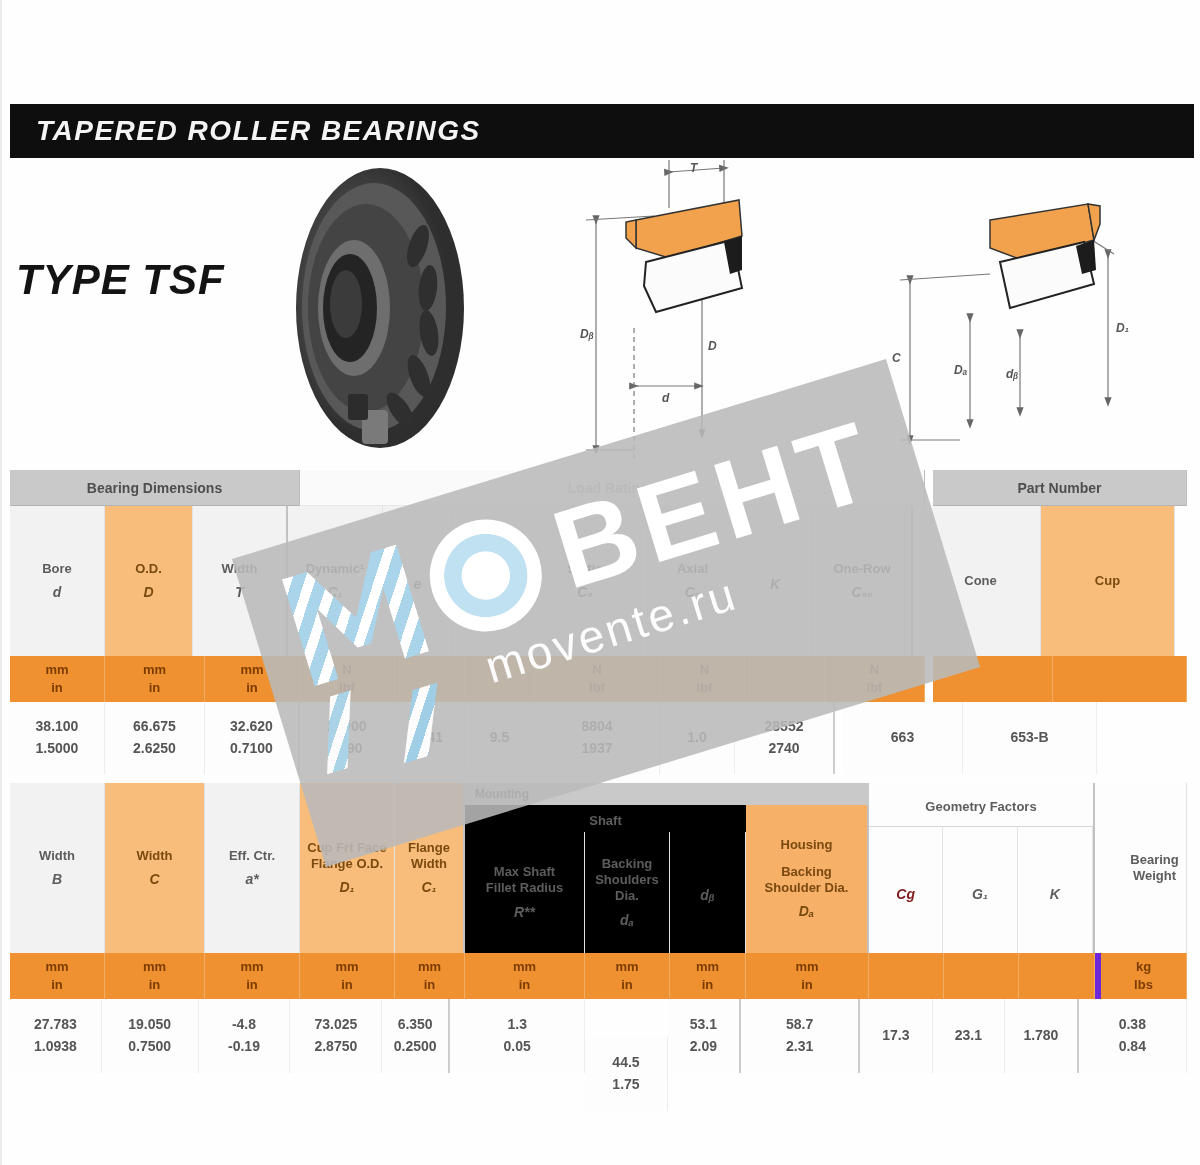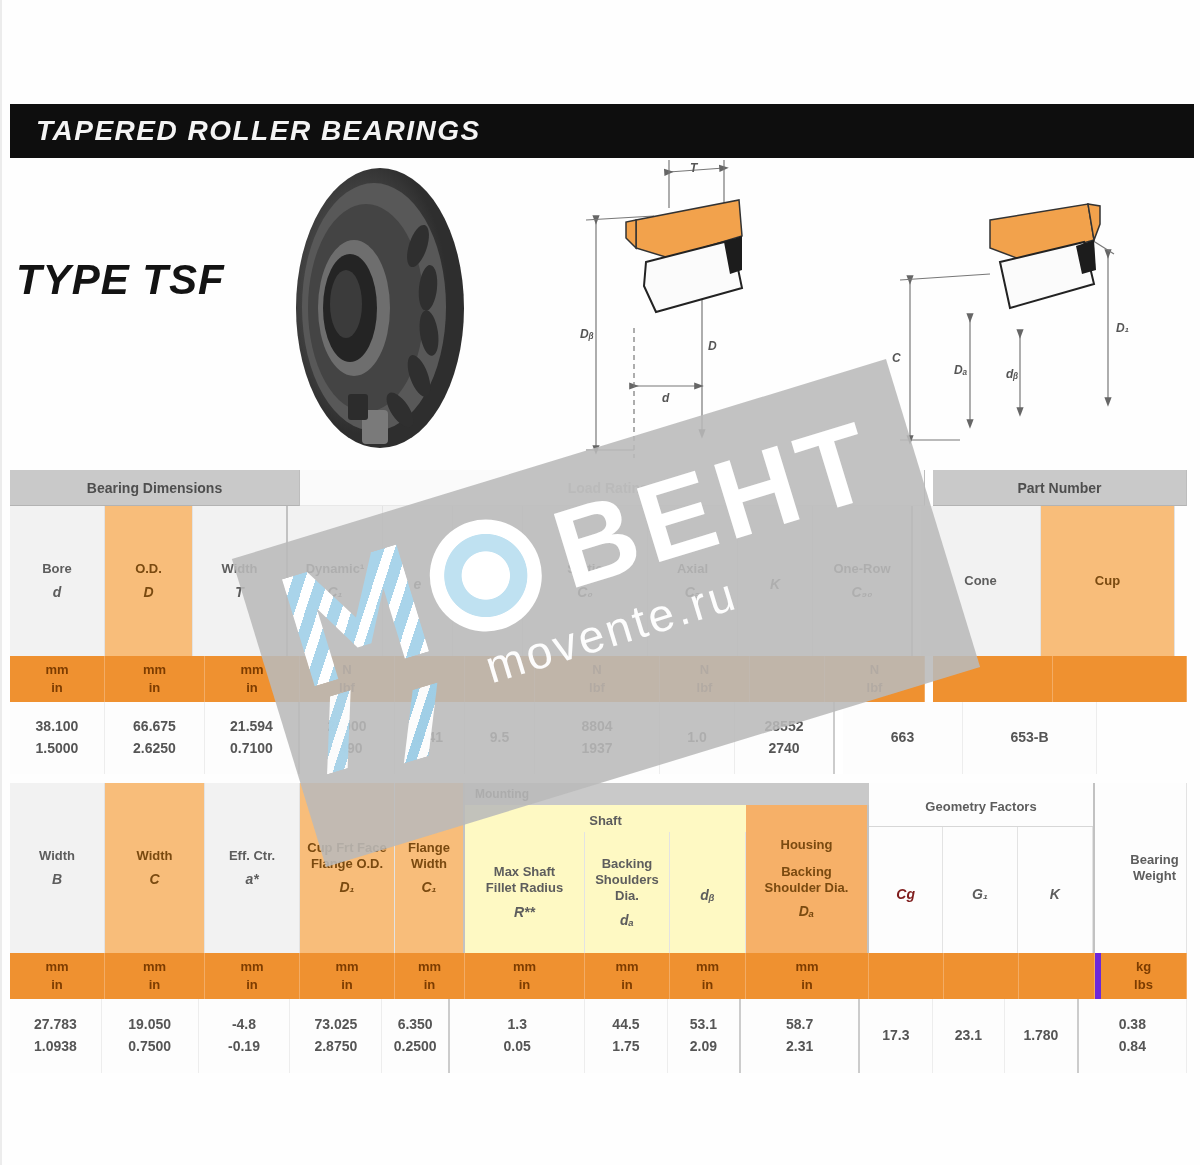--- a/index.html
+++ b/index.html
@@ -46,21 +46,21 @@
   .hsym{font-style:italic;font-weight:700;font-size:14px;margin-top:7px;}
   .ucell{background:#ef9130;color:#7c3c00;font-weight:700;font-size:13px;line-height:1.4;border-right:1px solid rgba(255,255,255,0.25);}
   .ucell.gap{border-left:6px solid #6d28d9;}
   .dcell{background:#fdfdfd;color:#555555;font-weight:700;font-size:14px;line-height:1.55;border-right:1px solid #ededed;}
   .dcell.edge{border-right:2px solid #cccccc;}
   .spacer{background:#ffffff;border-right:none;}
   .subbox{box-sizing:border-box;display:flex;flex-direction:column;}
   .sublabel{font-weight:700;font-size:13px;color:#5d5d5d;text-align:center;}
   .minibar{background:#c9c9c9;color:#4e4e4e;font-weight:700;font-size:12px;
            padding:4px 0 4px 10px;text-align:left;box-sizing:border-box;}
-  .shaftbox{background:#fef9c3;}
+  .shaftbox{background:#000000;}
   .housingbox{background:#f6b068;color:#7a4a10;}
   .housingbox .sublabel{color:#7a4a10;}
   .geombox{background:#fdfdfd;border-right:2px solid #c2c2c2;box-sizing:border-box;}
   .geom-title{font-weight:700;font-size:13px;color:#5d5d5d;text-align:center;
               padding:16px 0 12px 0;border-bottom:1px solid #d7d7d7;}
   svg text{font-family:"Liberation Sans",sans-serif;}
 </style>
 </head>
 <body>
 
@@ -240,21 +240,21 @@
       <div class="trow">
         <div class="cell dcell" style="width: 95px; height: 72px;">
           <div>38.100</div>
           <div>1.5000</div>
         </div>
         <div class="cell dcell" style="width: 100px; height: 72px;">
           <div>66.675</div>
           <div>2.6250</div>
         </div>
         <div class="cell dcell edge" style="width: 95px; height: 72px;">
-          <div>21.594</div>
+          <div>32.620</div>
           <div>0.7100</div>
         </div>
         <div class="cell dcell" style="width: 95px; height: 72px;">
           <div>28900</div>
           <div>6490</div>
         </div>
         <div class="cell dcell" style="width: 70px; height: 72px;">
           <div>1.41</div>
         </div>
         <div class="cell dcell" style="width: 70px; height: 72px;">
@@ -416,21 +416,21 @@
           <div>2.8750</div>
         </div>
         <div class="cell dcell edge" style="width: 70px; height: 74px;">
           <div>6.350</div>
           <div>0.2500</div>
         </div>
         <div class="cell dcell" style="width: 140px; height: 74px;">
           <div>1.3</div>
           <div>0.05</div>
         </div>
-        <div class="cell dcell" style="width: 85px; height: 74px;">
+        <div class="cell dcell" style="width: 85px; height: 74px; margin-top: 38px;">
           <div>44.5</div>
           <div>1.75</div>
         </div>
         <div class="cell dcell edge" style="width: 76px; height: 74px;">
           <div>53.1</div>
           <div>2.09</div>
         </div>
         <div class="cell dcell edge" style="width: 123px; height: 74px;">
           <div>58.7</div>
           <div>2.31</div>

